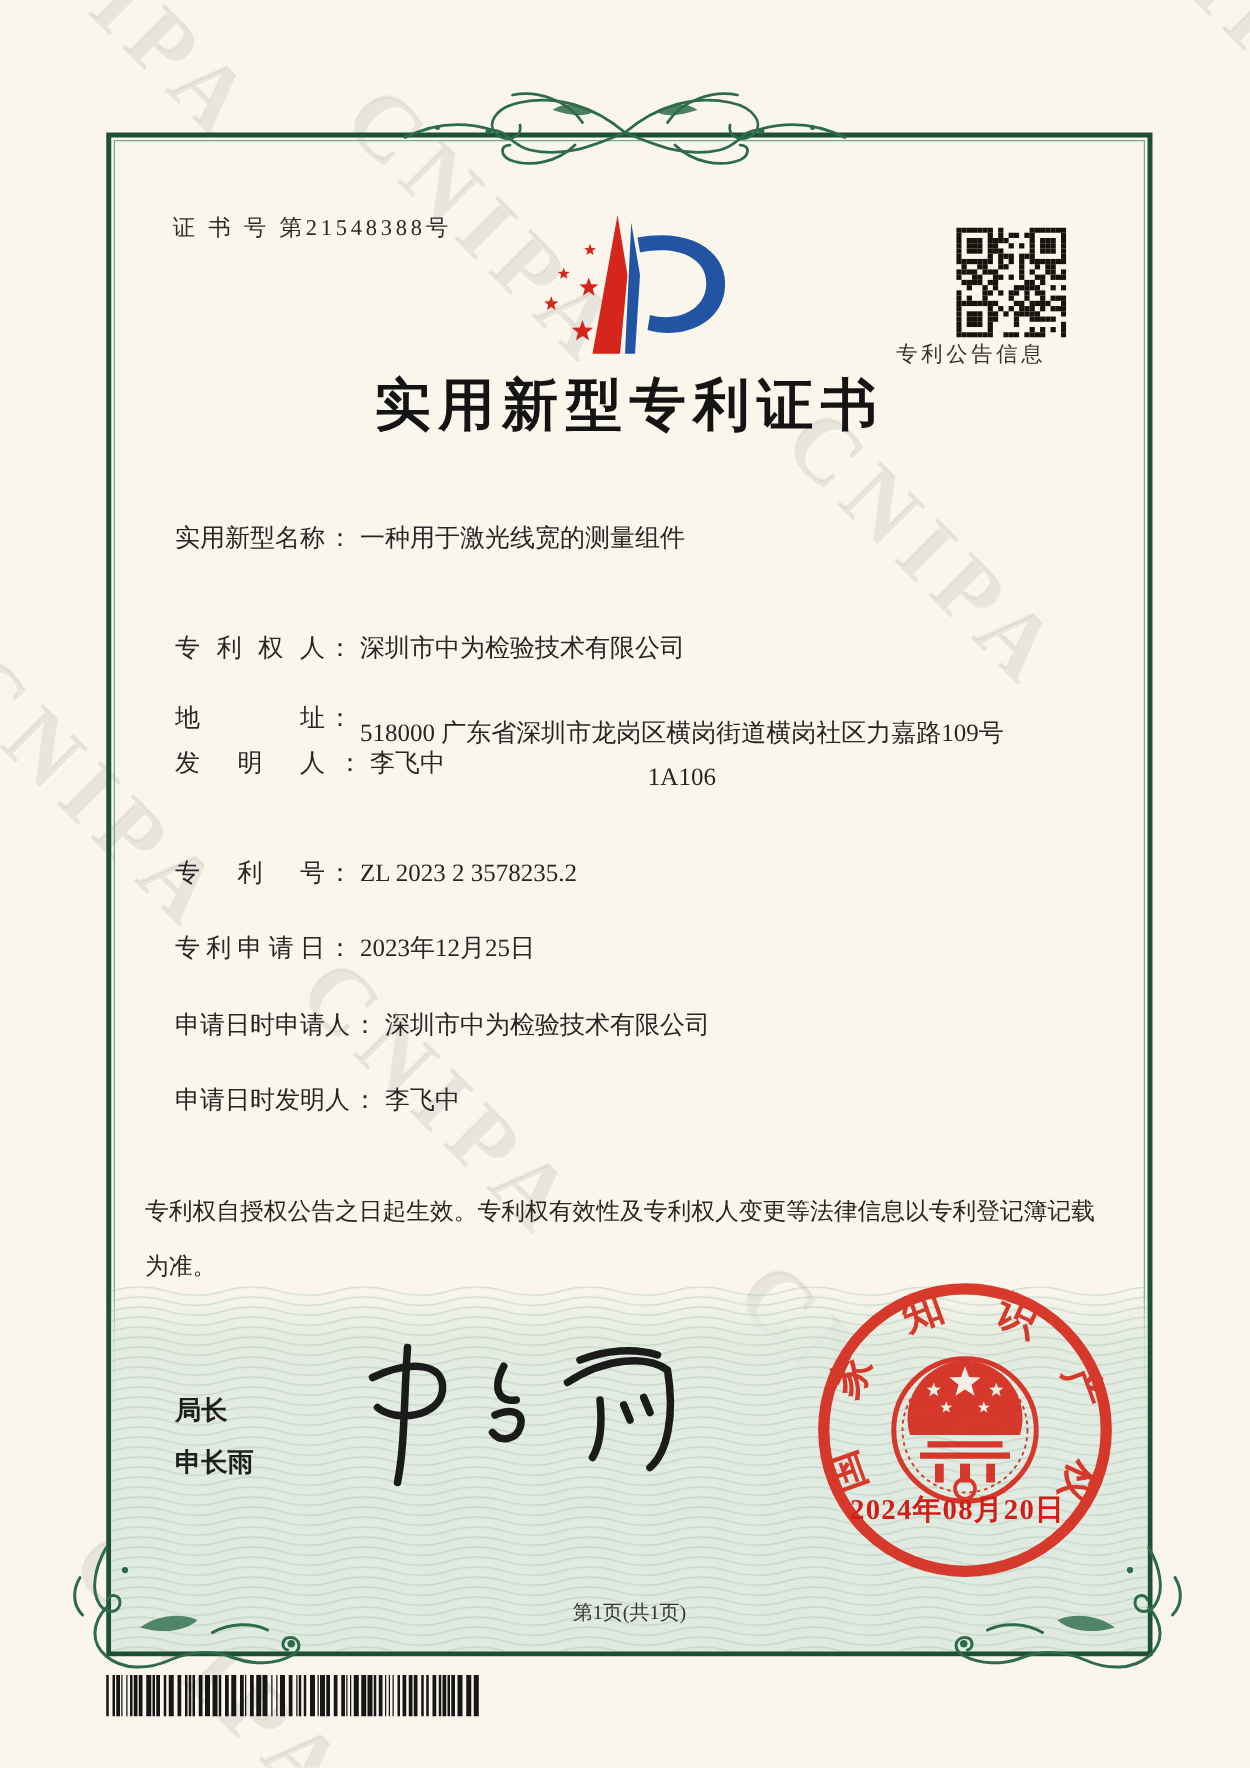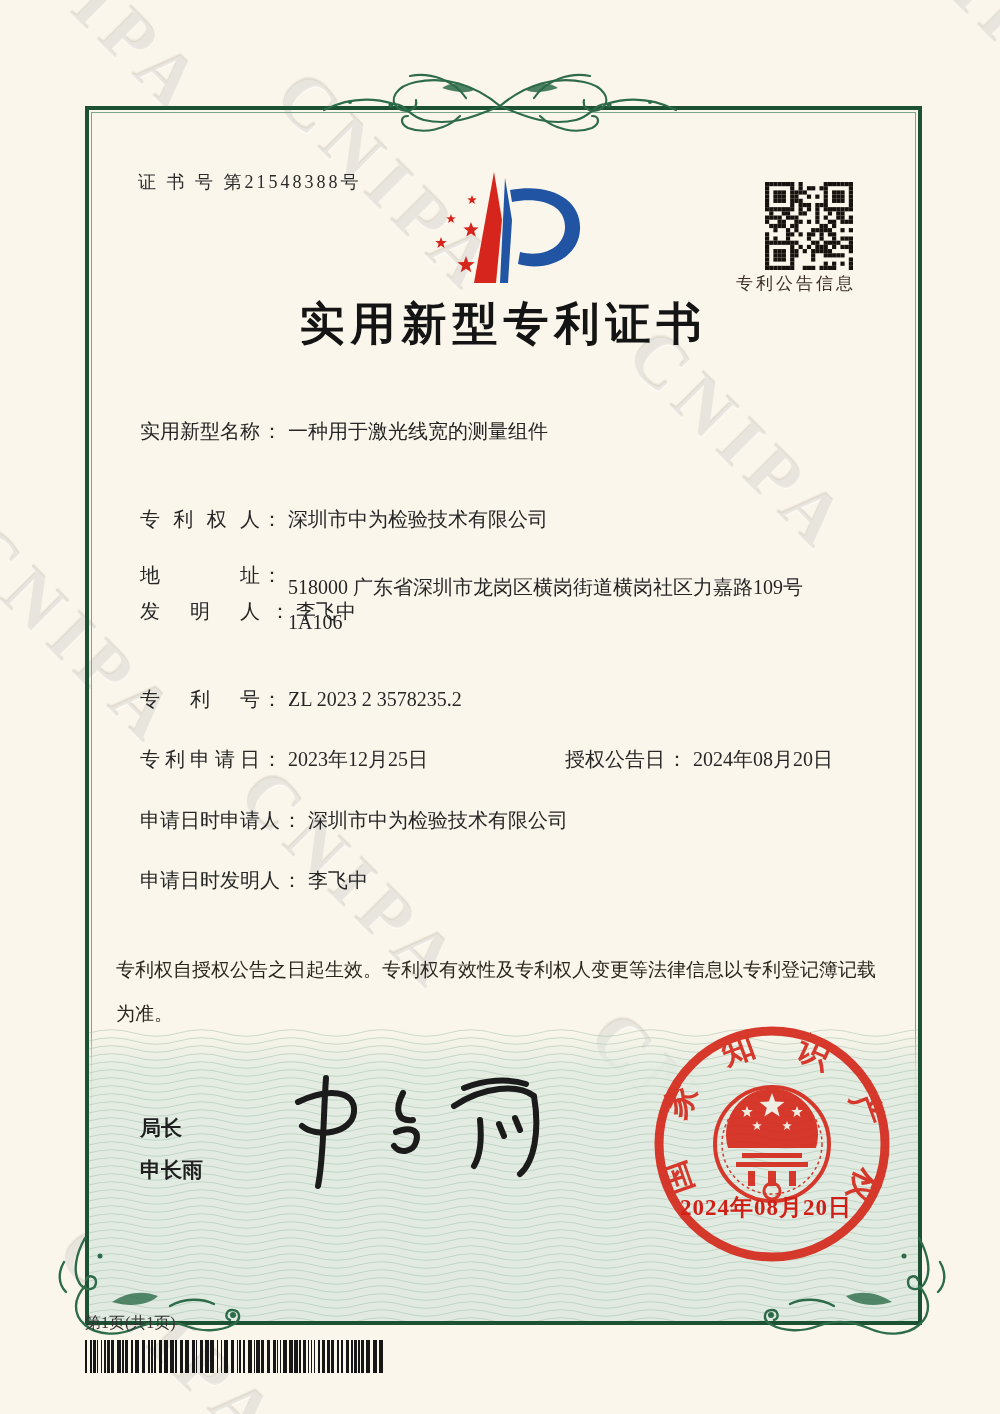--- a/index.html
+++ b/index.html
@@ -16,47 +16,47 @@
   .frame-inner{position:absolute;left:2px;top:2px;right:2px;bottom:2px;border:1px solid #7aa78b;}
   .greenzone{position:absolute;left:0;right:0;bottom:0;height:292px;
      background:linear-gradient(180deg, rgba(227,236,227,0) 0%, rgba(225,235,225,.85) 14%, #e2ebe2 40%, #e0eae1 100%);}
   .greenzone svg{position:absolute;left:0;top:0;width:100%;height:100%;}
   
   .orn{position:absolute;z-index:4;pointer-events:none;}
   
   .certno{position:absolute;left:138px;top:170px;font-size:18px;letter-spacing:3px;color:#2b2b2b;z-index:3;}
   .logo{position:absolute;left:424px;top:168px;z-index:3;}
   .qr{position:absolute;left:765px;top:182px;width:88px;height:88px;z-index:3;}
-  .qrlabel{position:absolute;left:736px;top:272px;width:160px;font-size:17px;letter-spacing:3px;color:#3b2f29;z-index:3;}
+  .qrlabel{position:absolute;left:717px;top:272px;width:160px;font-size:17px;letter-spacing:3px;color:#3b2f29;z-index:3;}
   .title{position:absolute;left:85px;top:294px;width:837px;text-align:center;font-size:45px;
          font-weight:700;letter-spacing:6px;color:#141414;z-index:3;}
   
   .row{position:absolute;left:140px;width:760px;font-size:20px;color:#262626;z-index:3;line-height:35px;}
   .lbl{display:inline-block;width:120px;text-align:justify;text-align-last:justify;vertical-align:top;}
   .cln{display:inline-block;padding:0 6px 0 2px;vertical-align:top;}
-  .val{display:inline-block;vertical-align:top;max-width:560px;}
+  .val{display:inline-block;vertical-align:top;max-width:560px;text-align:center;}
   .pre{white-space:pre-line;margin-top:12px;}
   .col2{position:absolute;left:425px;top:0;}
   .lbl2{display:inline-block;width:100px;vertical-align:top;}
   
   .statement{position:absolute;left:116px;top:948px;width:772px;font-size:19px;line-height:44px;
              color:#2c2620;z-index:3;}
   .statement .l1{text-indent:2em;}
   
   .sig-title{position:absolute;left:140px;top:1114px;font-family:"Liberation Sans","DejaVu Sans",sans-serif;
              font-size:21px;font-weight:600;color:#1f1f1f;z-index:5;}
   .sig-name{position:absolute;left:140px;top:1156px;font-family:"Liberation Sans","DejaVu Sans",sans-serif;
             font-size:21px;font-weight:700;color:#1f1f1f;z-index:5;}
   .sig-draw{position:absolute;left:268px;top:1060px;z-index:5;}
   
   .seal{position:absolute;left:650px;top:1022px;width:244px;height:244px;z-index:6;}
   .seal-date{position:absolute;left:680px;top:1192px;width:200px;font-size:23px;font-weight:700;
              color:#cf1f16;letter-spacing:1px;z-index:7;}
   
-  .pageno{position:absolute;left:85px;top:1280px;width:837px;font-size:16px;color:#333;z-index:5;margin-top:33px;}
+  .pageno{position:absolute;left:85px;top:1280px;width:837px;text-align:center;font-size:16px;color:#333;z-index:5;}
   .barcode{position:absolute;left:85px;top:1340px;width:302px;height:33px;z-index:3;}
   .barcode i{position:absolute;top:0;bottom:0;background:#161616;}
 </style>
 </head>
 <body>
 
 <div class="wm" style="left:-45px;top:-40px">CNIPA</div>
 <div class="wm" style="left:835px;top:-55px">CNIPA</div>
 <div class="wm" style="left:248px;top:140px">CNIPA</div>
 <div class="wm" style="left:600px;top:398px">CNIPA</div>
@@ -374,23 +374,20 @@
 1A106</span>
 </div>
 <div class="row" style="top:594px">
   <span class="lbl">发明人</span><span class="cln" hidden=""></span><span class="cln">：</span><span class="val">李飞中</span>
 </div>
 <div class="row" style="top:682px">
   <span class="lbl">专利号</span><span class="cln">：</span><span class="val">ZL 2023 2 3578235.2</span>
 </div>
 <div class="row" style="top:742px">
   <span class="lbl">专利申请日</span><span class="cln">：</span><span class="val">2023年12月25日</span>
-  <span class="col2">
-    <span class="lbl2">授权公告日</span><span class="cln">：</span><span class="val">2024年08月20日</span>
-  </span>
 </div>
 <div class="row" style="top:803px">
   <span>申请日时申请人</span><span class="cln">：</span><span class="val">深圳市中为检验技术有限公司</span>
 </div>
 <div class="row" style="top:863px">
   <span>申请日时发明人</span><span class="cln">：</span><span class="val">李飞中</span>
 </div>
 
 <div class="statement">
   <div class="l2">专利权自授权公告之日起生效。专利权有效性及专利权人变更等法律信息以专利登记簿记载为准。</div>

